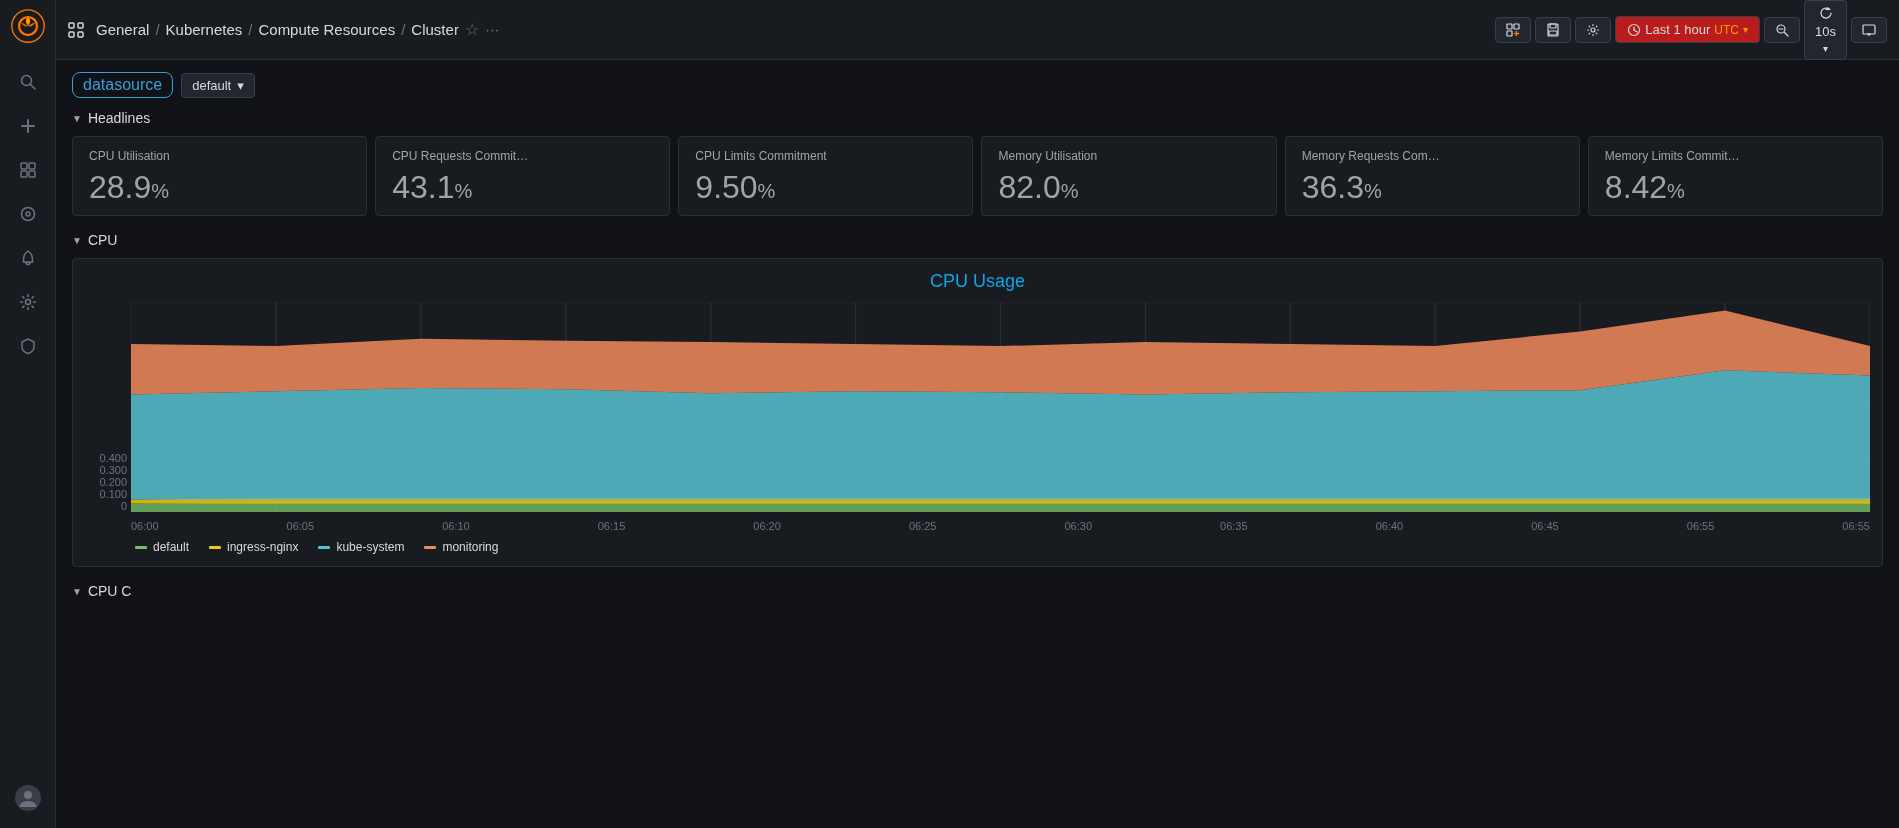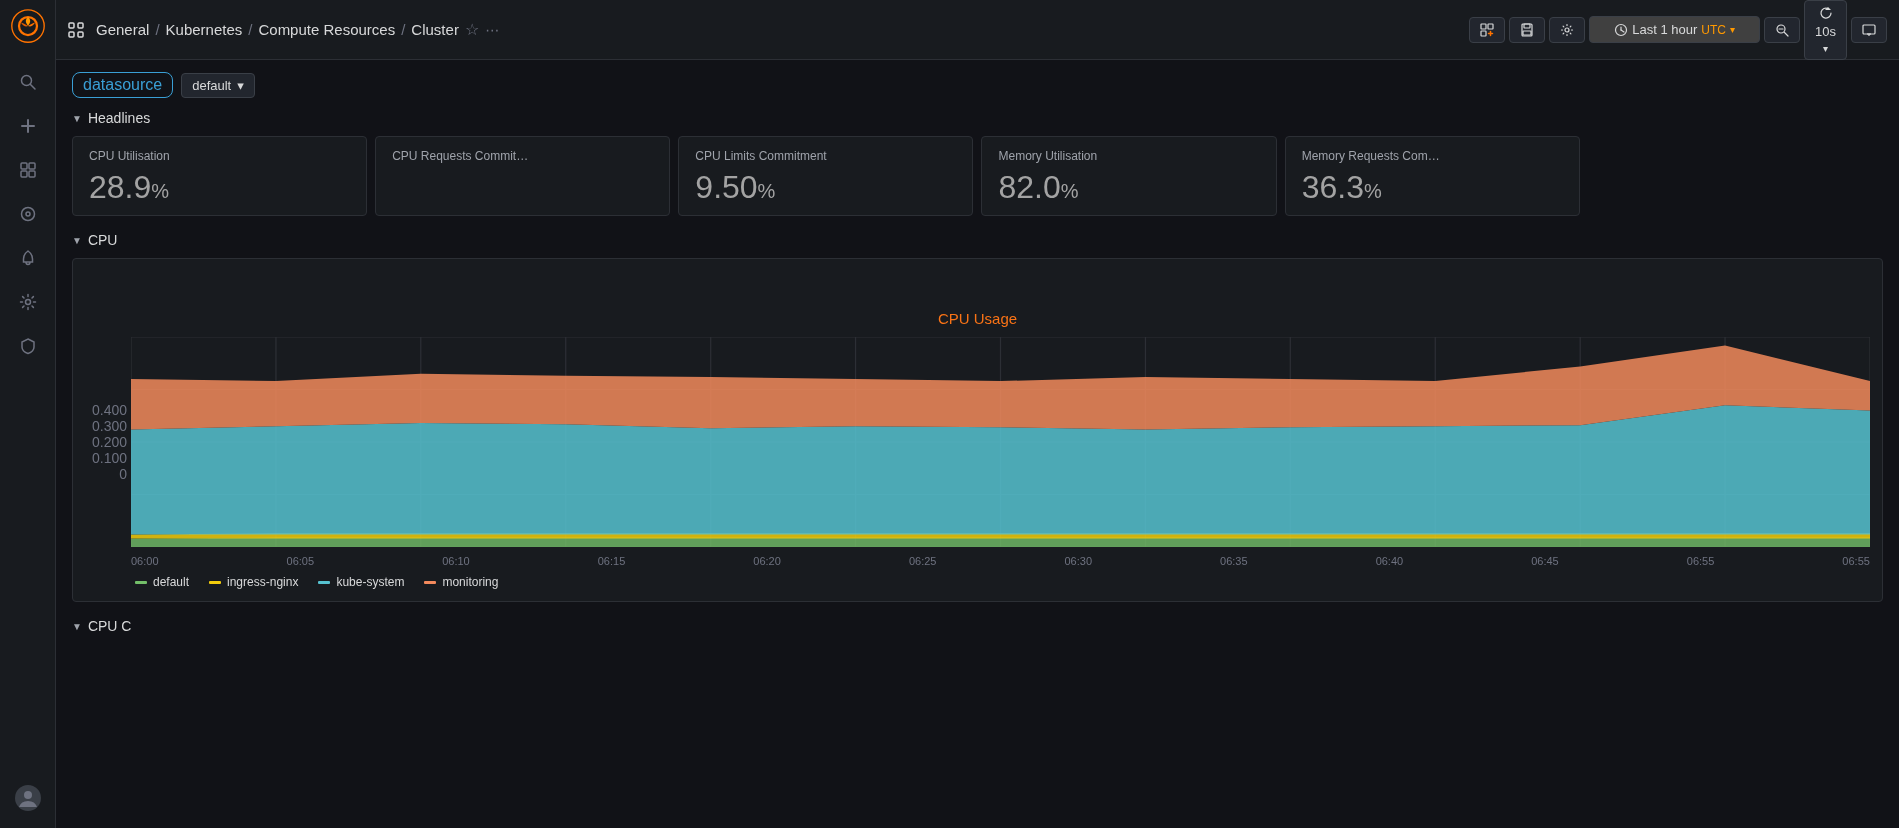--- a/index.html
+++ b/index.html
@@ -88,25 +88,25 @@
       border-radius: 4px;
       color: #d8d9da;
       padding: 5px 10px;
       cursor: pointer;
       display: flex;
       align-items: center;
       gap: 4px;
       font-size: 13px;
     }
     .time-btn {
-      background: #404040;
+      background: #b91c1c;
       border: 1px solid #3a3f47;
       border-radius: 4px;
       color: #d8d9da;
-      padding: 5px 24px;
+      padding: 5px 11px;
       cursor: pointer;
       display: flex;
       align-items: center;
       gap: 4px;
       font-size: 13px;
     }
     .utc-label { color: #ff9900; font-size: 12px; }
     .refresh-btn {
       background: #22262e;
       border: 1px solid #3a3f47;
@@ -203,24 +203,23 @@
       margin-bottom: 16px;
     }
     .chart-container {
       background: #181b1f;
       border: 1px solid #2c2f35;
       border-radius: 4px;
       padding: 12px;
     }
     .chart-title {
       text-align: center;
-      font-size: 15px;
-      color: #f97316;
+      font-size: 18px;
+      color: #0ea5e9;
       margin-bottom: 10px;
-      margin-top: 39px;
     }
     .chart-area {
       position: relative;
       height: 230px;
     }
     .chart-svg {
       width: 100%;
       height: 100%;
     }
     .chart-legend {
@@ -244,24 +243,24 @@
 
     
     .y-axis {
       position: absolute;
       left: 0;
       top: 0;
       bottom: 20px;
       width: 46px;
       display: flex;
       flex-direction: column;
-      justify-content: center;
+      justify-content: flex-end;
       align-items: flex-end;
       padding-right: 4px;
-      font-size: 14px;
+      font-size: 11px;
       color: #6e7280;
     }
 
     
     .star-icon { color: #6e7280; cursor: pointer; font-size: 16px; }
     .share-icon { color: #6e7280; cursor: pointer; font-size: 16px; }
   </style>
 </head>
 <body>
 
@@ -428,32 +427,37 @@
         <span>Headlines</span>
       </div>
       <div class="metrics-grid">
 
       <div class="metric-card">
       <div class="metric-title">CPU Utilisation</div>
       <div class="metric-value">28.9<span class="unit">%</span></div>
     </div>
           <div class="metric-card">
       <div class="metric-title">CPU Requests Commit…</div>
+      <div class="metric-value">43.1<span class="unit">%</span></div>
     </div>
           <div class="metric-card">
       <div class="metric-title">CPU Limits Commitment</div>
       <div class="metric-value">9.50<span class="unit">%</span></div>
     </div>
           <div class="metric-card">
       <div class="metric-title">Memory Utilisation</div>
       <div class="metric-value">82.0<span class="unit">%</span></div>
     </div>
           <div class="metric-card">
       <div class="metric-title">Memory Requests Com…</div>
       <div class="metric-value">36.3<span class="unit">%</span></div>
+    </div>
+          <div class="metric-card">
+      <div class="metric-title">Memory Limits Commit…</div>
+      <div class="metric-value">8.42<span class="unit">%</span></div>
     </div>
         </div>
     </div>
 
     <div class="cpu-section">
       <div class="section-header">
         <span class="chevron">▼</span>
         <span>CPU</span>
       </div>
       <div class="chart-container">

